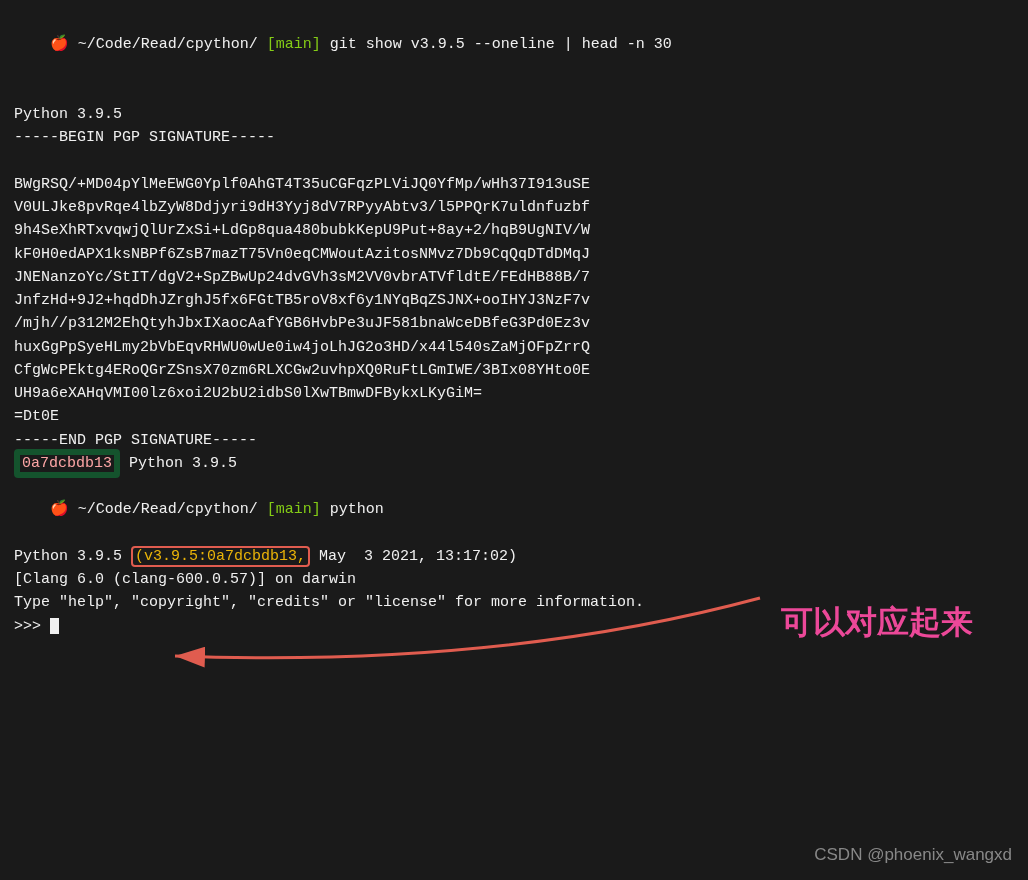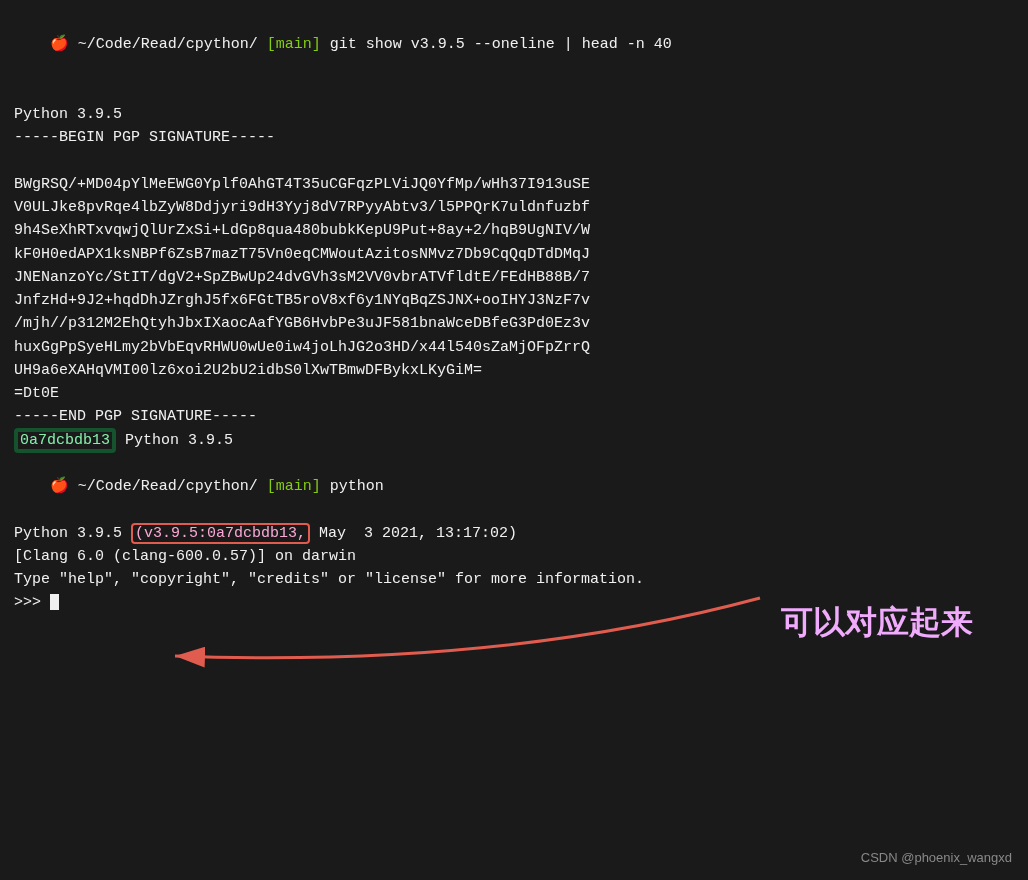--- a/index.html
+++ b/index.html
@@ -43,37 +43,37 @@
 
     .branch-label {
       color: #84cc16;
     }
 
     .command-text {
       color: #f0f0f0;
     }
 
     .hash-highlight {
-      color: #86efac;
-      border: 4px solid #14532d;
+      color: #fca5a5;
+      border: 6px solid #14532d;
       border-radius: 4px;
       padding: 0 2px;
       display: inline;
     }
 
     .version-highlight {
-      color: #f9a8d4;
+      color: #eab308;
       border: 2px solid #e05c4f;
       border-radius: 4px;
       padding: 0 2px;
       display: inline;
     }
 
     .annotation-text {
-      color: #f0abfc;
+      color: #ec4899;
       font-size: 32px;
       font-family: 'Microsoft YaHei', 'SimHei', sans-serif;
       font-weight: bold;
       white-space: nowrap;
     }
 
     .arrow-svg {
       position: absolute;
       top: 588px;
       left: 0;
@@ -88,49 +88,50 @@
       height: 16px;
       background-color: #f0f0f0;
       vertical-align: middle;
     }
 
     .csdn-credit {
       position: absolute;
       bottom: 12px;
       right: 16px;
       color: #888888;
-      font-size: 13px;
+      font-size: 17px;
       font-family: Arial, sans-serif;
     }
   </style>
 </head>
 <body>
 
 <div class="terminal">
 
   <span class="line">
-    <span class="apple-icon">🍎</span><span class="path-text"> ~/Code/Read/cpython/ </span><span class="branch-label">[main]</span><span class="command-text"> git show v3.9.5 --oneline | head -n 40</span>
+    <span class="apple-icon">🍎</span><span class="path-text"> ~/Code/Read/cpython/ </span><span class="branch-label">[main]</span><span class="command-text"> git show v3.9.5 --oneline | head -n 30</span>
   </span>
 
 
   <span class="line">&nbsp;</span>
 
   <span class="line">Python 3.9.5</span>
   <span class="line">-----BEGIN PGP SIGNATURE-----</span>
 
   <span class="line">&nbsp;</span>
 
   <span class="line">BWgRSQ/+MD04pYlMeEWG0Yplf0AhGT4T35uCGFqzPLViJQ0YfMp/wHh37I913uSE</span>
   <span class="line">V0ULJke8pvRqe4lbZyW8Ddjyri9dH3Yyj8dV7RPyyAbtv3/l5PPQrK7uldnfuzbf</span>
   <span class="line">9h4SeXhRTxvqwjQlUrZxSi+LdGp8qua480bubkKepU9Put+8ay+2/hqB9UgNIV/W</span>
   <span class="line">kF0H0edAPX1ksNBPf6ZsB7mazT75Vn0eqCMWoutAzitosNMvz7Db9CqQqDTdDMqJ</span>
   <span class="line">JNENanzoYc/StIT/dgV2+SpZBwUp24dvGVh3sM2VV0vbrATVfldtE/FEdHB88B/7</span>
   <span class="line">JnfzHd+9J2+hqdDhJZrghJ5fx6FGtTB5roV8xf6y1NYqBqZSJNX+ooIHYJ3NzF7v</span>
   <span class="line">/mjh//p312M2EhQtyhJbxIXaocAafYGB6HvbPe3uJF581bnaWceDBfeG3Pd0Ez3v</span>
   <span class="line">huxGgPpSyeHLmy2bVbEqvRHWU0wUe0iw4joLhJG2o3HD/x44l540sZaMjOFpZrrQ</span>
+  <span class="line">CfgWcPEktg4ERoQGrZSnsX70zm6RLXCGw2uvhpXQ0RuFtLGmIWE/3BIx08YHto0E</span>
   <span class="line">UH9a6eXAHqVMI00lz6xoi2U2bU2idbS0lXwTBmwDFBykxLKyGiM=</span>
   <span class="line">=Dt0E</span>
   <span class="line">-----END PGP SIGNATURE-----</span>
 
   <span class="line"><span class="hash-highlight">0a7dcbdb13</span> Python 3.9.5</span>
 
   <span class="line">
     <span class="apple-icon">🍎</span><span class="path-text"> ~/Code/Read/cpython/ </span><span class="branch-label">[main]</span><span class="command-text"> python</span>
   </span>
 

